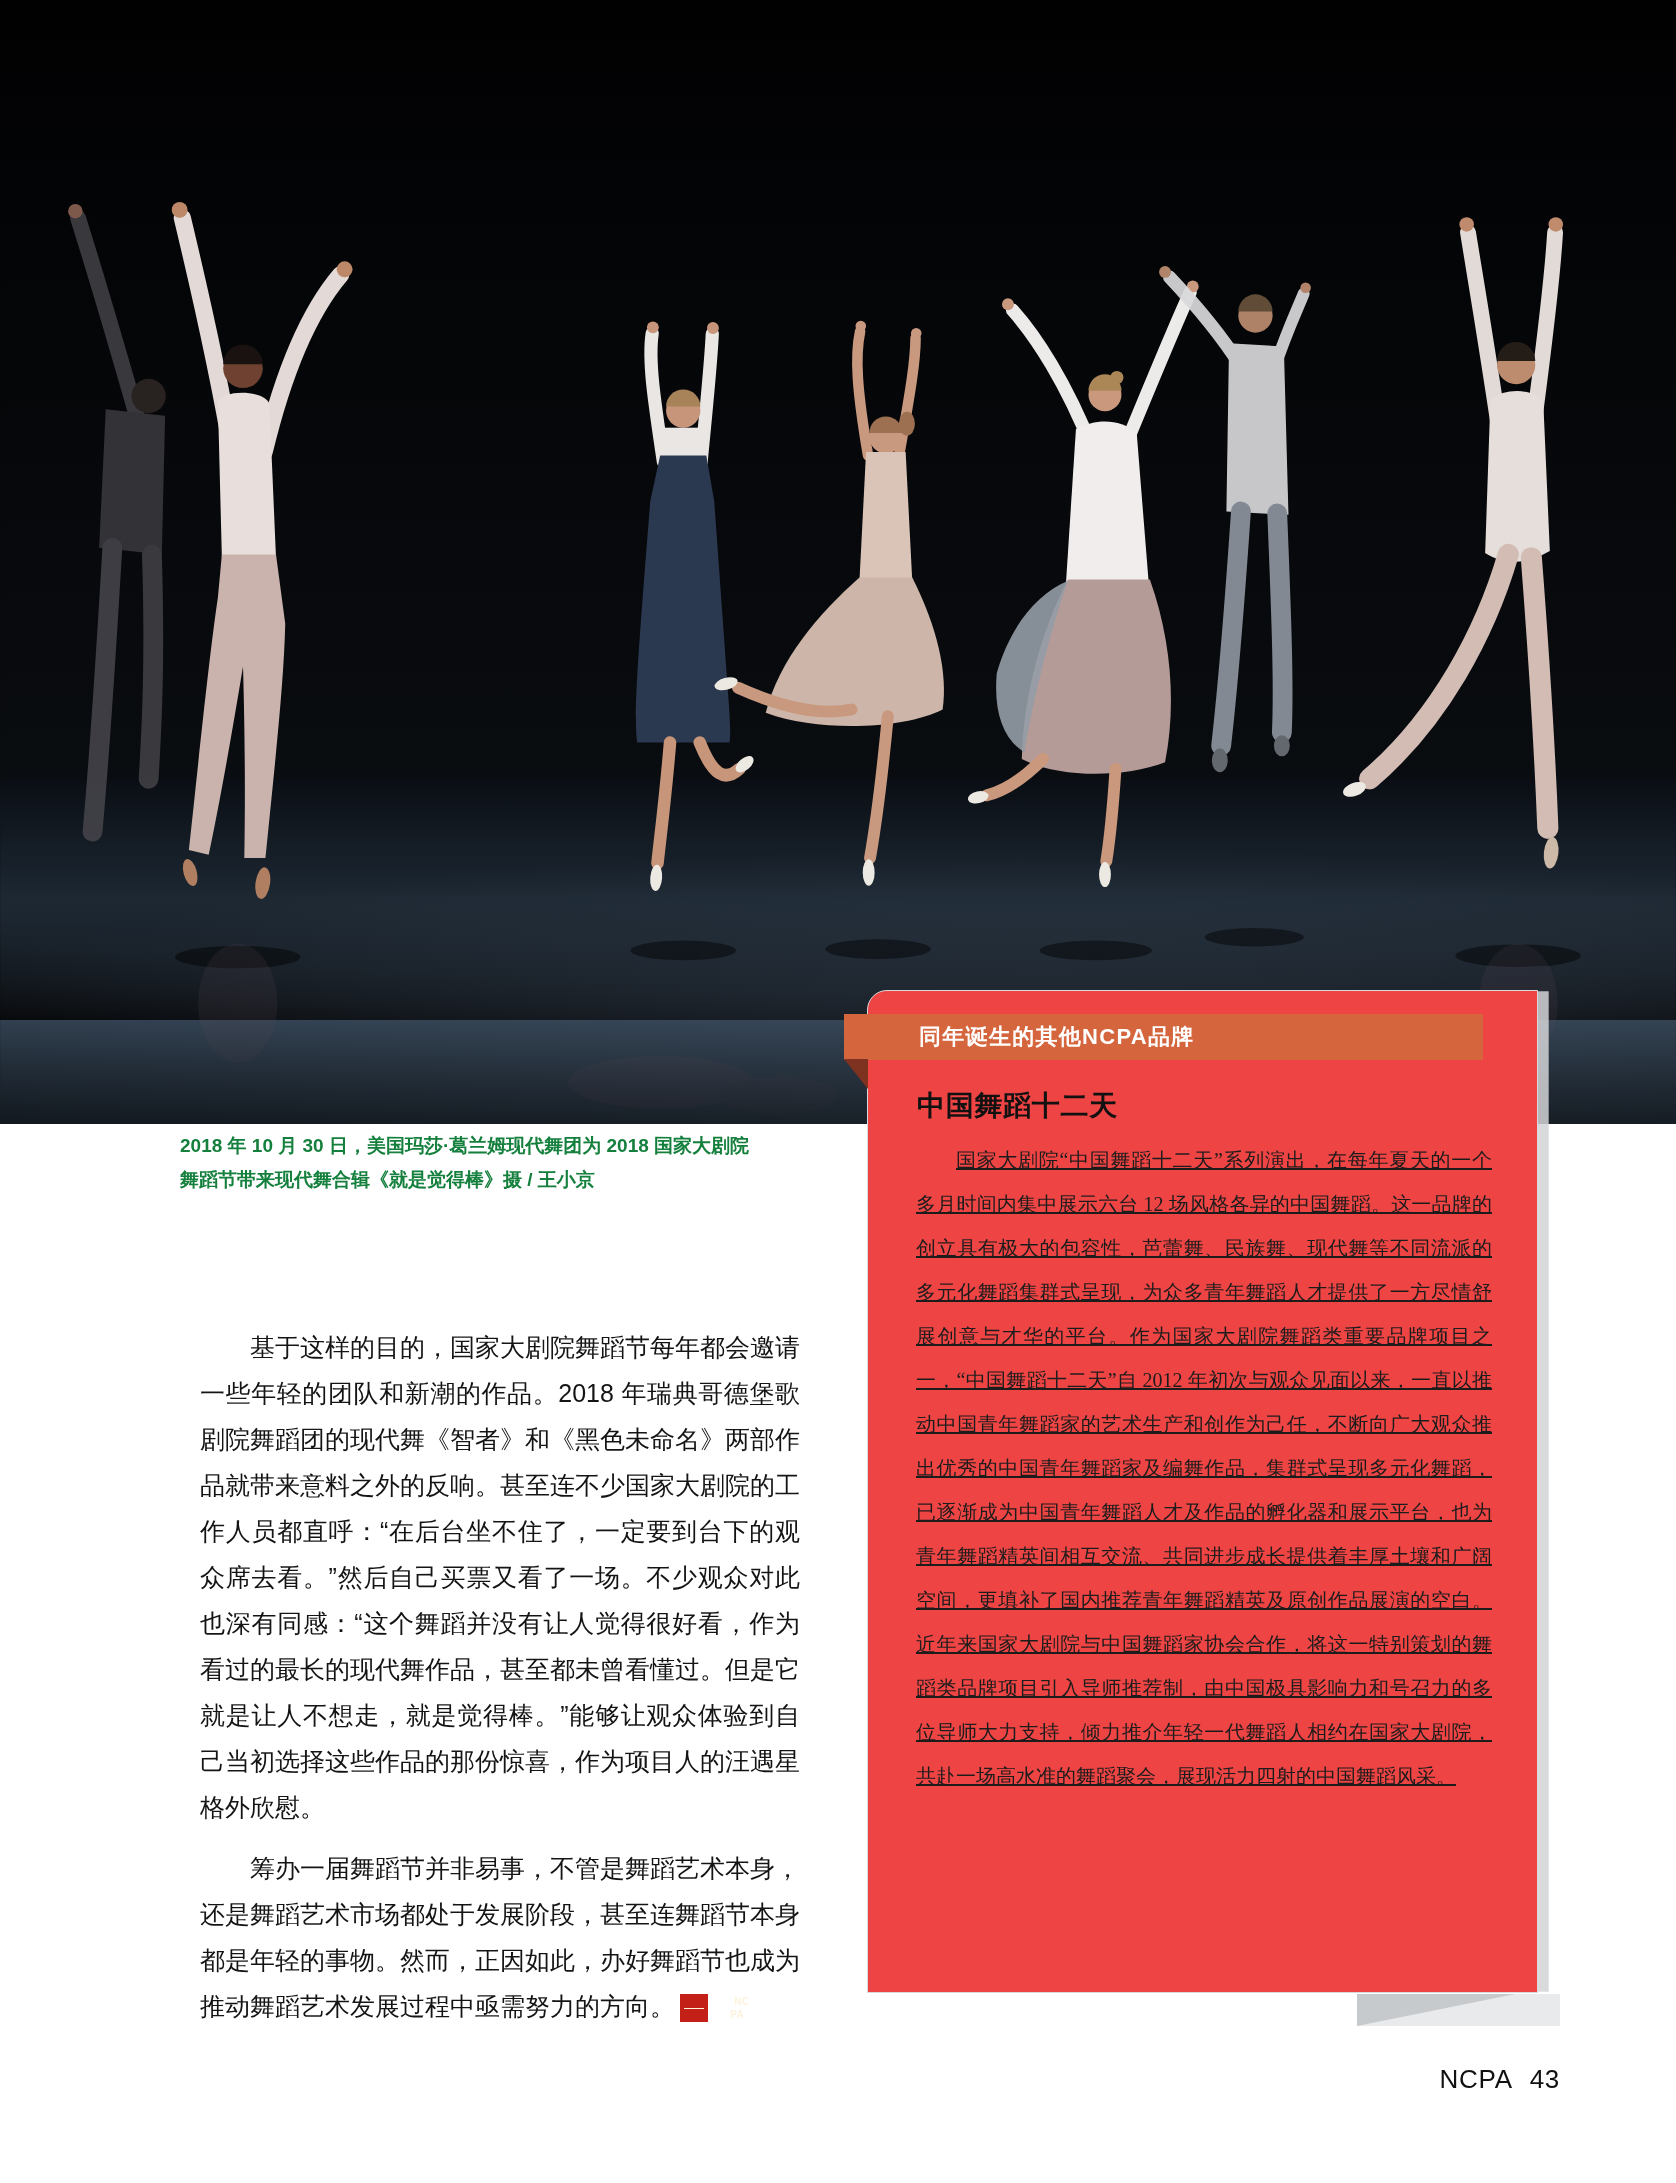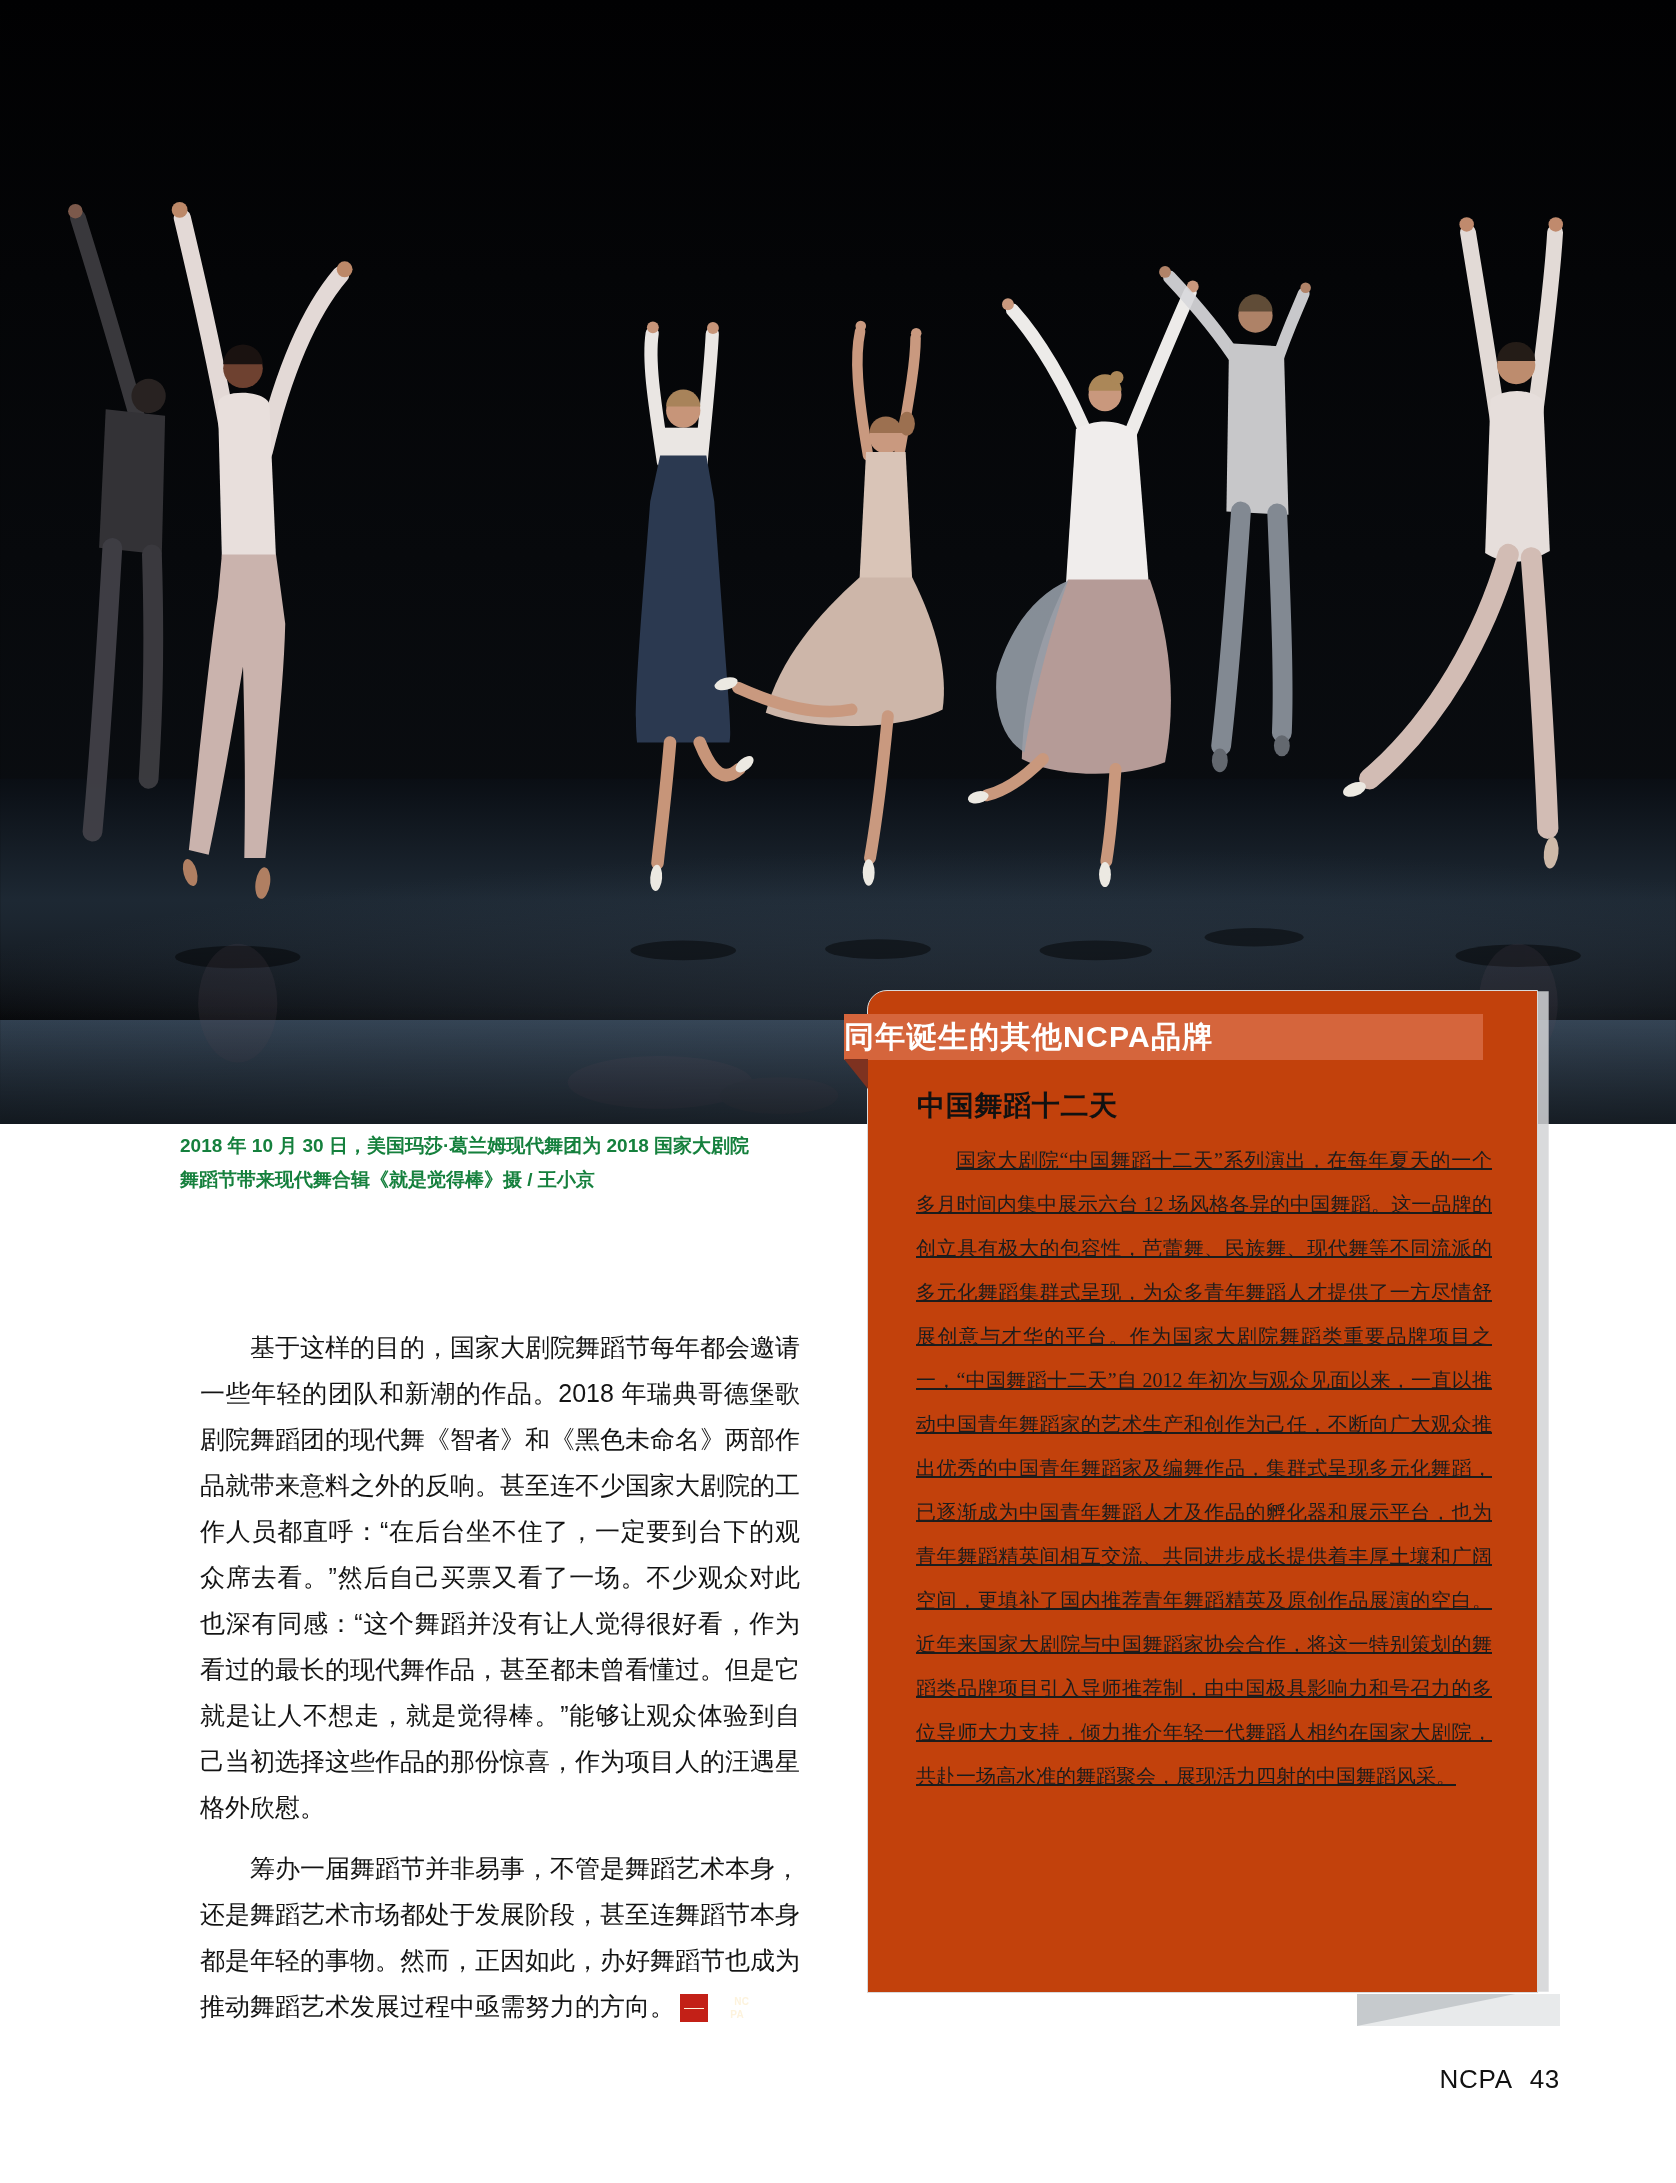--- a/index.html
+++ b/index.html
@@ -25,39 +25,39 @@
   .ncpa-mark{
     display:inline-block;width:28px;height:28px;margin-left:5.3px;vertical-align:-2.6px;
     background:#c32017;color:#fdf3dd;font-size:10px;font-weight:bold;line-height:1.15;
     text-align:center;letter-spacing:0.3px;padding-top:2px;box-sizing:border-box;
   }
   .ncpa-mark .t{display:block;border-bottom:0.7px solid #fdf3dd;width:20px;margin:0 auto;}
   .ncpa-mark .b{display:block;}
   
   .sidebar-box{
     position:absolute;left:867px;top:990px;width:671px;height:1003px;
-    background:#c2410c;border:1.3px solid #d9dadb;border-top-left-radius:20px;
+    background:#ef4444;border:1.3px solid #d9dadb;border-top-left-radius:20px;
     box-sizing:border-box;z-index:5;
     box-shadow:12px 0 0 -1.3px rgba(210,212,214,.85);
   }
   .sidebar-title{
     margin:96px 0 0 49px;font-size:28px;font-weight:bold;color:#111;letter-spacing:0.7px;
   }
   .sidebar-body{
     margin:13.2px 48px 0 48px;width:576px;
     font-family:"Liberation Serif","DejaVu Serif",serif;
     font-size:20px;line-height:44px;color:#1c1c1c;
     text-align:justify;text-justify:inter-ideograph;text-indent:2em;text-decoration:underline;
   }
   .ribbon{
     position:absolute;left:844px;top:1014px;width:639px;height:46px;
     background:#d5653c;z-index:6;display:flex;align-items:center;
   }
   .ribbon span{
-    color:#ffffff;font-weight:bold;font-size:30px;letter-spacing:1.3px;
+    padding-left:75px;color:#ffffff;font-weight:bold;font-size:22px;letter-spacing:1.3px;
   }
   .ribbon-fold{
     position:absolute;left:844px;top:1059px;width:24px;height:30px;
     background:#7e3220;clip-path:polygon(0 0,100% 0,100% 100%);z-index:6;
   }
   
   .corner-fold{position:absolute;left:1357px;top:1994px;width:203px;height:32px;z-index:4;}
   .corner-fold .base{position:absolute;inset:0;background:#e8eaeb;}
   .corner-fold .flap{position:absolute;inset:0;background:#c6cacd;clip-path:polygon(0 0,78% 0,0 100%);}
   

